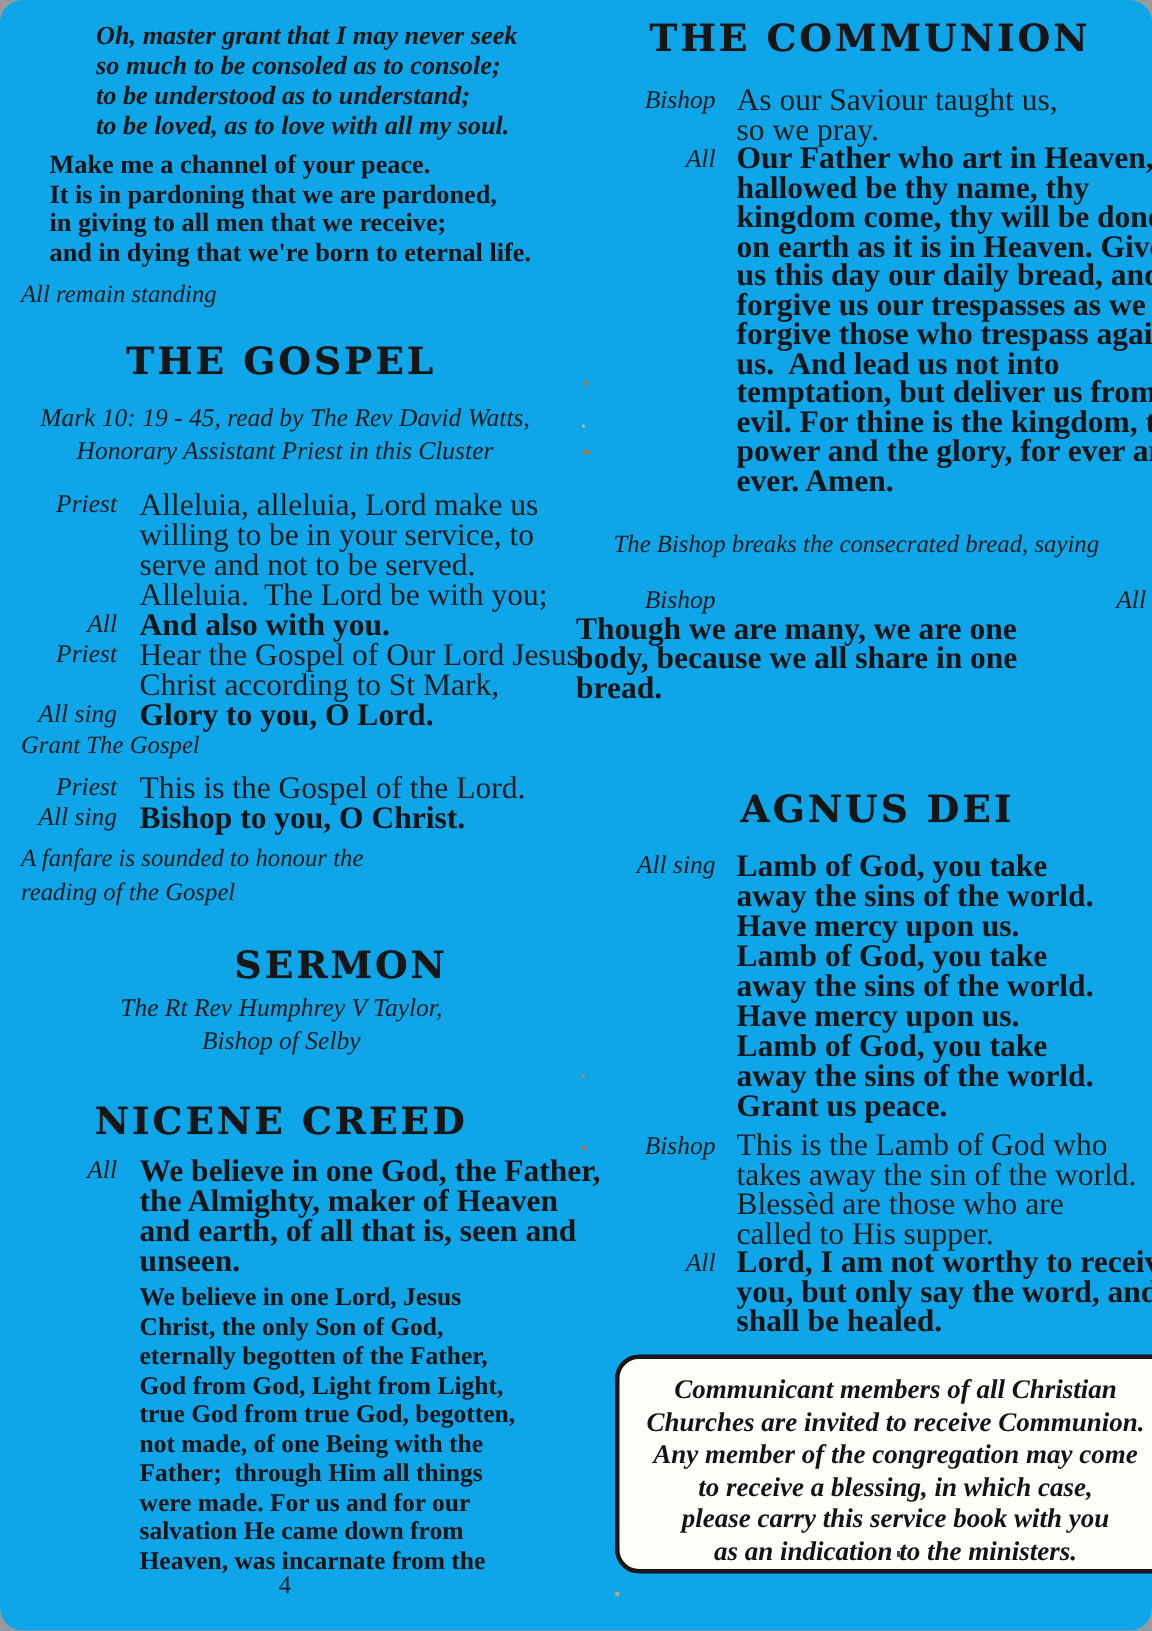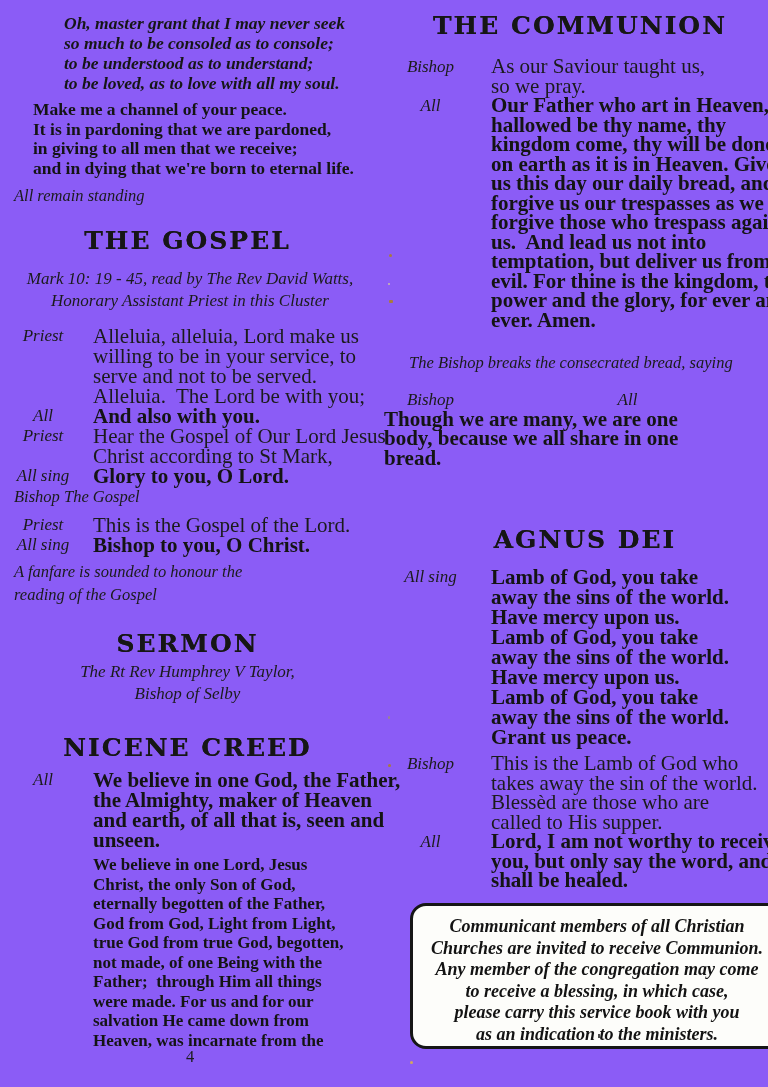--- a/index.html
+++ b/index.html
@@ -1,39 +1,40 @@
 <!DOCTYPE html>
 <html><head>
 <meta charset="utf-8">
 <style>
   html,body { margin:0; padding:0; background:#9a9a9a; }
   #page {
     position:relative; width:768px; height:1087px;
-    background:#8b5cf6; overflow:hidden;
+    background:#0ea5e9; overflow:hidden;
     color:#1b1b1b;
     font-family:"Liberation Serif", serif;
+    border-radius:15px;
   }
   .abs { position:absolute; }
   
   .heading {
     font-family:"DejaVu Serif", serif; font-weight:bold;
     font-size:25px; letter-spacing:2px; color:#161616;
     text-align:center; white-space:pre;
     text-shadow:0 0 0.5px #2b2b2b;
   }
   
   .rubric { font-style:italic; font-size:16.5px; line-height:23px; white-space:pre; }
   
   .note { font-style:italic; font-size:17px; line-height:22px; text-align:center; white-space:pre; }
   
   .dialog { display:grid; column-gap:15px; }
   .dialog.left-col  { grid-template-columns:70px 1fr; }
   .dialog.right-col { grid-template-columns:93px 1fr; column-gap:14px; }
   .dialog .lbl {
-    font-style:italic; text-align:center;
+    font-style:italic; text-align:right;
     font-size:17px; line-height:20px; white-space:pre;
   }
   .dialog .txt { font-size:21px; line-height:20px; white-space:pre; }
   .dialog.lh195 .lbl, .dialog.lh195 .txt { line-height:19.5px; }
   .bold { font-weight:bold; color:#141414; }
   .poem {
     font-weight:bold; font-style:italic;
     font-size:17.5px; line-height:20px; white-space:pre; color:#161616;
   }
   .channel {
@@ -87,33 +88,33 @@
 Alleluia.  The Lord be with you;</div>
     <div class="lbl">All</div>
     <div class="txt bold">And also with you.</div>
     <div class="lbl">Priest</div>
     <div class="txt">Hear the Gospel of Our Lord Jesus
 Christ according to St Mark,</div>
     <div class="lbl">All sing</div>
     <div class="txt bold">Glory to you, O Lord.</div>
   </div>
 
-  <div class="abs rubric" style="left:14px; top:485px;">Bishop The Gospel</div>
+  <div class="abs rubric" style="left:14px; top:485px;">Grant The Gospel</div>
 
   <div class="abs dialog left-col" style="left:8px; top:515px; width:366px;">
     <div class="lbl">Priest</div>
     <div class="txt">This is the Gospel of the Lord.</div>
     <div class="lbl">All sing</div>
     <div class="txt bold">Bishop to you, O Christ.</div>
   </div>
 
   <div class="abs rubric" style="left:14px; top:560px;">A fanfare is sounded to honour the
 reading of the Gospel</div>
 
-  <div class="abs heading" style="left:0; top:629px; width:375px;">SERMON</div>
+  <div class="abs heading" style="left:0; top:629px; width:375px;padding-left:40px;">SERMON</div>
 
   <div class="abs note" style="left:0; top:661px; width:375px;text-align:center;">The Rt Rev Humphrey V Taylor,
 Bishop of Selby</div>
 
   <div class="abs heading" style="left:0; top:733px; width:375px;">NICENE CREED</div>
 
   <div class="abs dialog left-col" style="left:8px; top:770px; width:366px;">
     <div class="lbl">All</div>
     <div class="txt bold">We believe in one God, the Father,
 the Almighty, maker of Heaven

